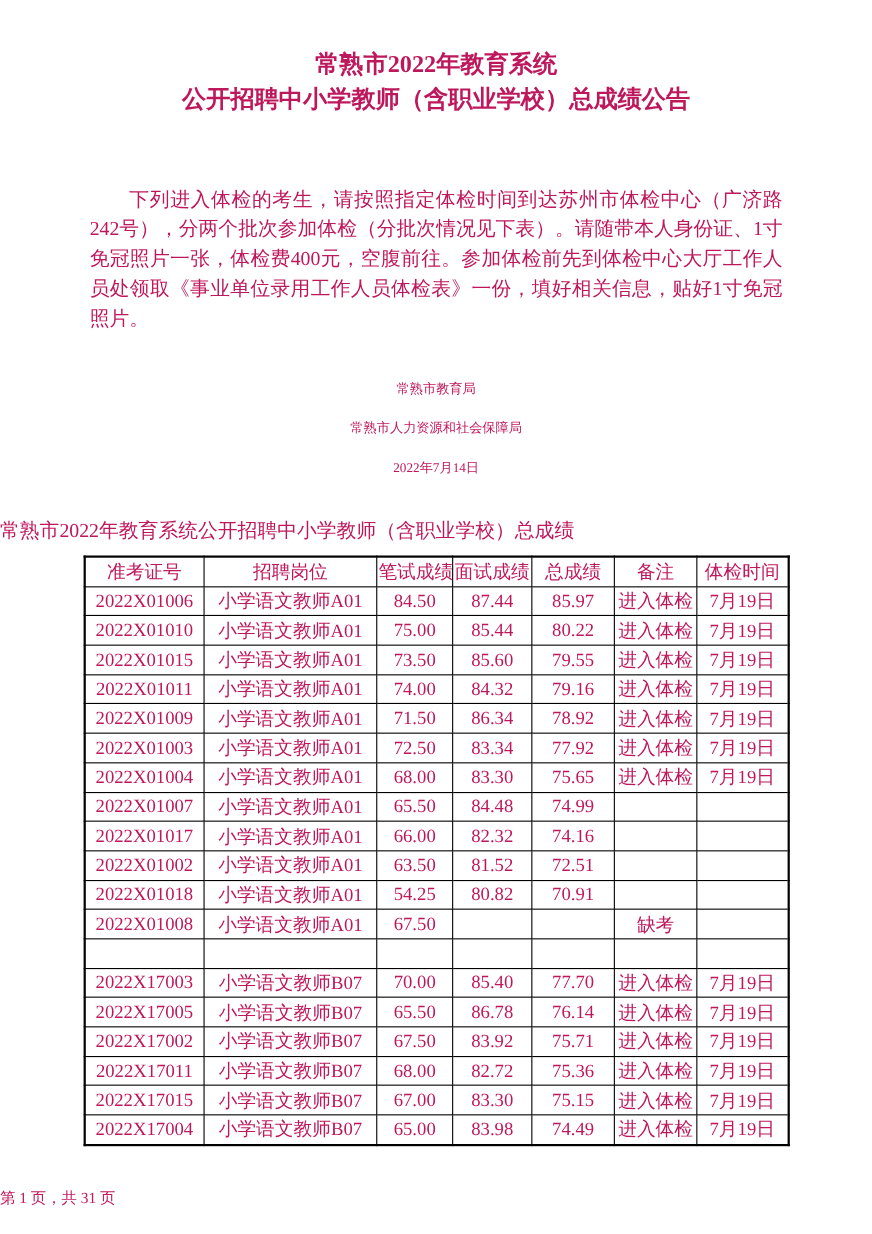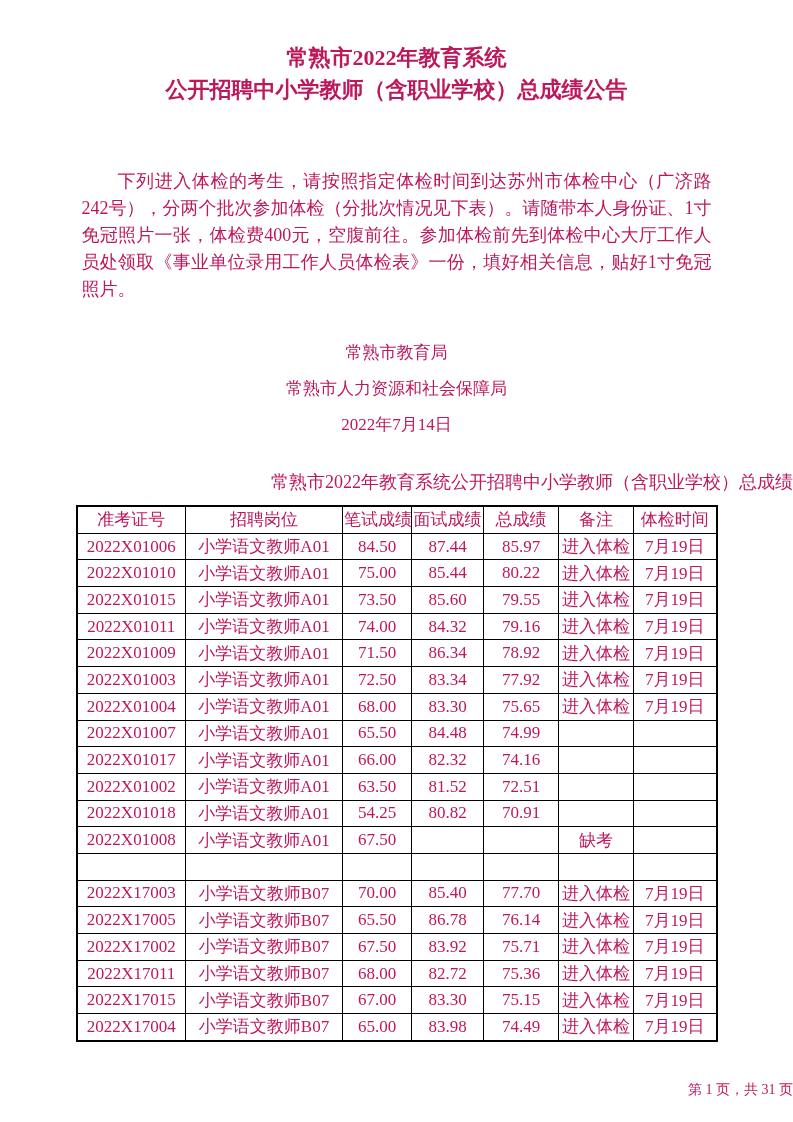--- a/index.html
+++ b/index.html
@@ -31,26 +31,26 @@
     margin: 62px auto 0;
     font-size: 18px;
     line-height: 27px;
     text-align: justify;
     text-indent: 2em;
     letter-spacing: 0;
   }
   .sign-block {
     margin-top: 32px;
     text-align: center;
-    font-size: 17px;
+    font-size: 12px;
     line-height: 36px;
   }
   .table-title {
     margin-top: 26px;
-    text-align: right;
+    text-align: left;
     font-size: 18px;
     line-height: 26px;
     font-weight: normal;
   }
   table.results-table {
     width: 640px;
     margin: 10px auto 0;
     border-collapse: collapse;
     table-layout: fixed;
     border: 2px solid #000000;
@@ -65,21 +65,21 @@
     vertical-align: middle;
     font-weight: normal;
     overflow: hidden;
     white-space: nowrap;
   }
   .page-footer {
     position: absolute;
     top: 1081px;
     left: 0;
     width: 100%;
-    text-align: right;
+    text-align: left;
     font-size: 14px;
   }
 </style>
 </head>
 <body>
 
 <div class="page">
 
   <h1 class="doc-title">
     <span class="title-line">常熟市2022年教育系统</span>

